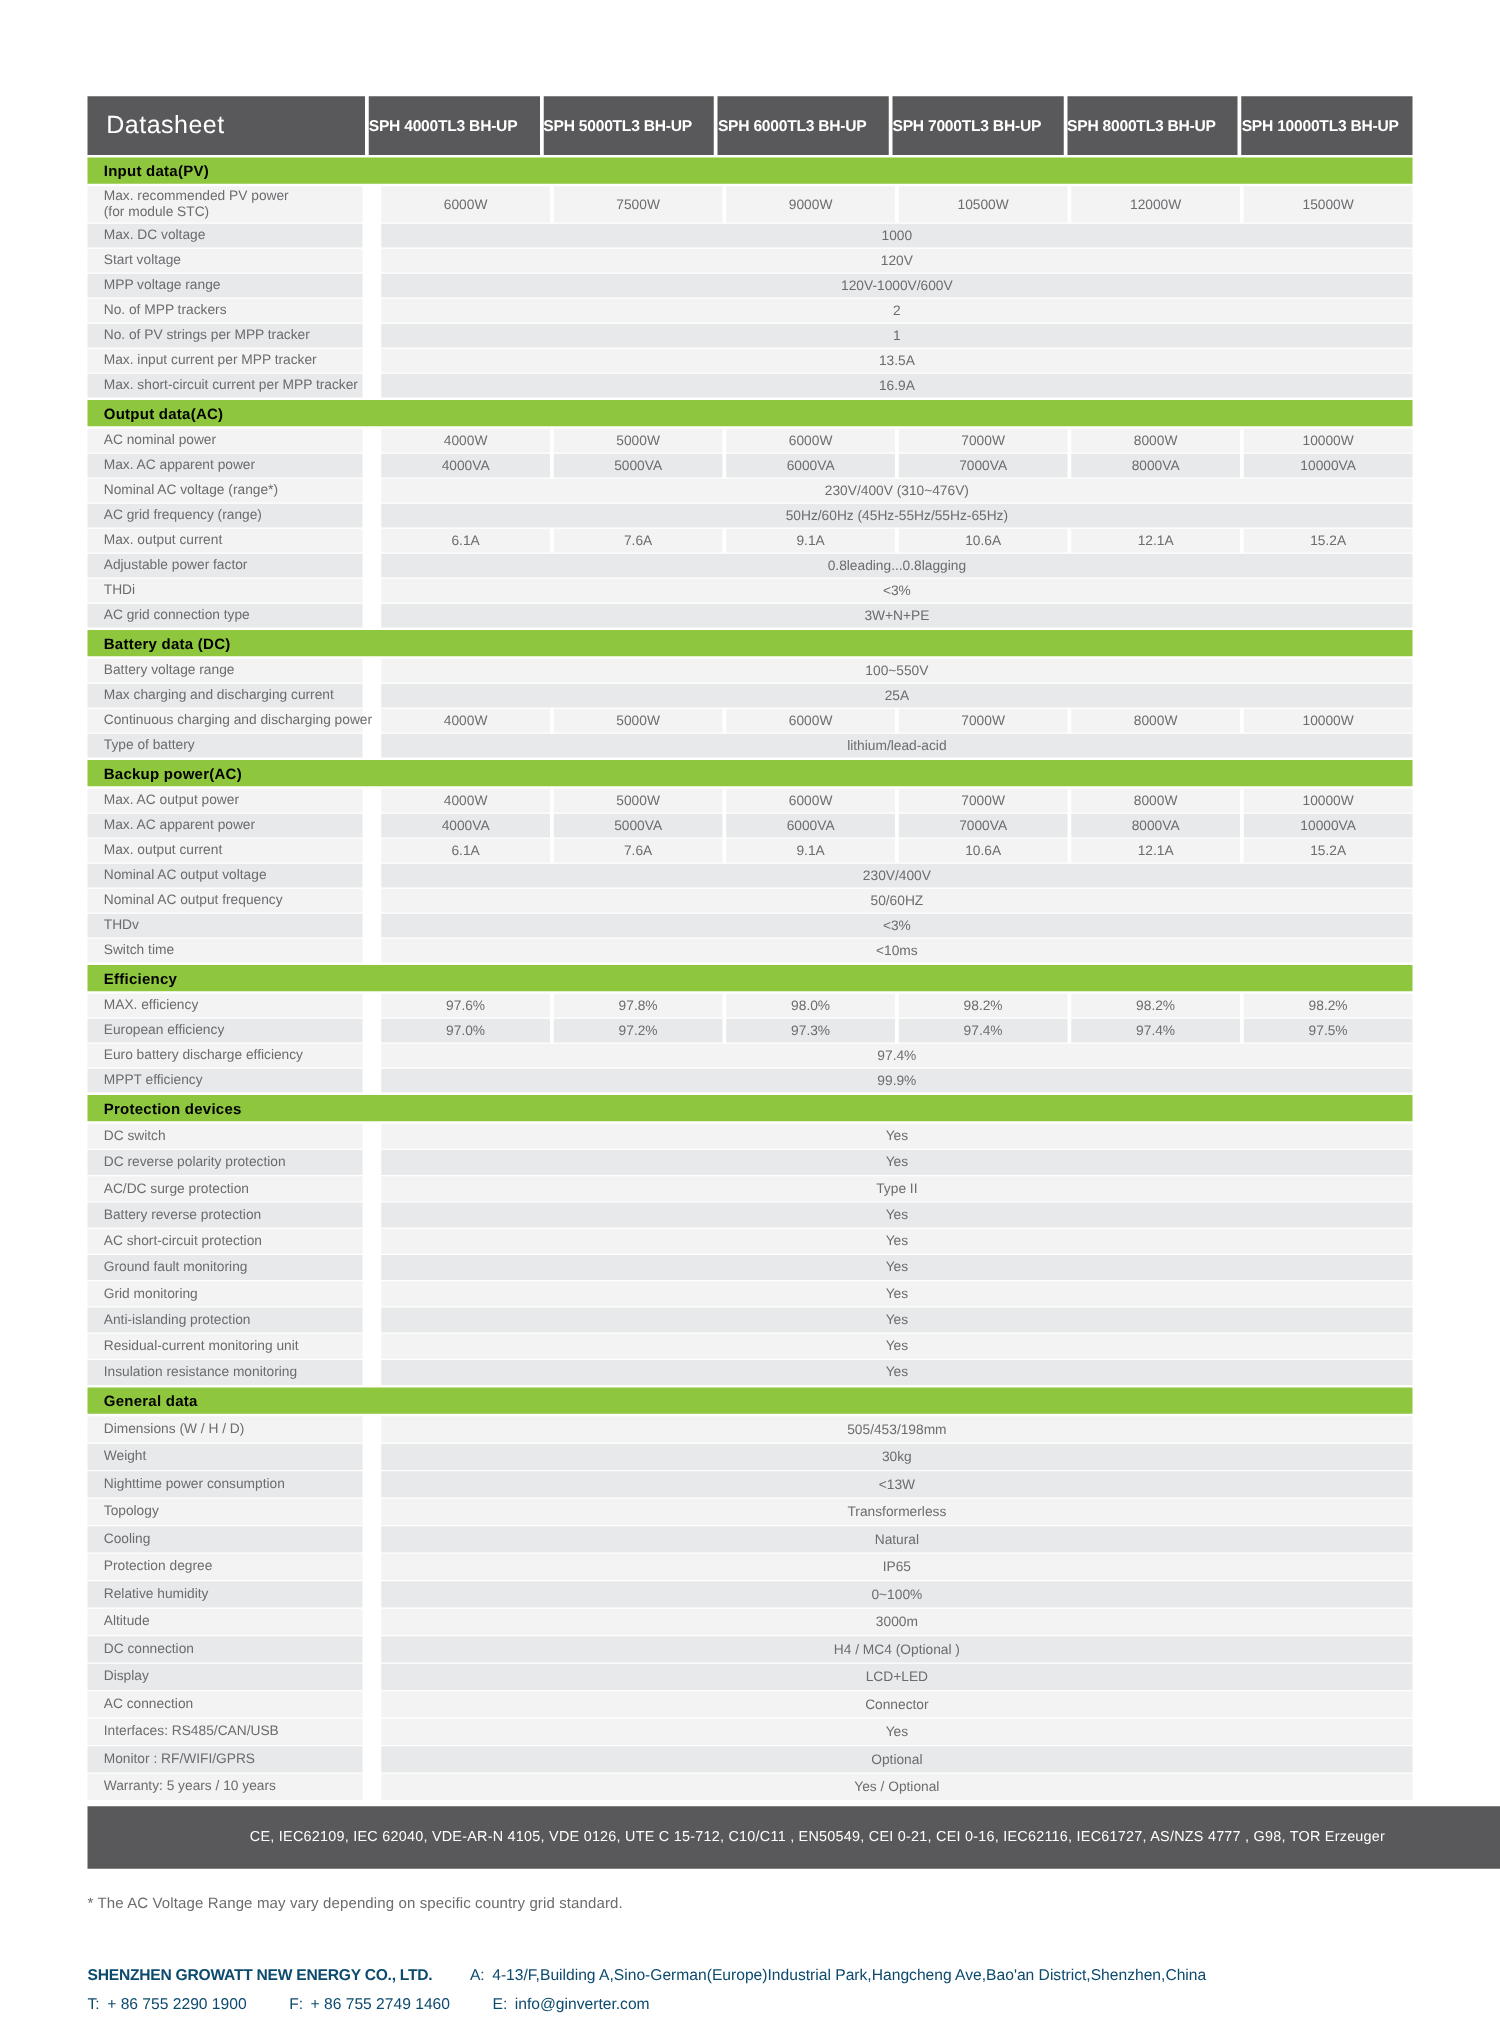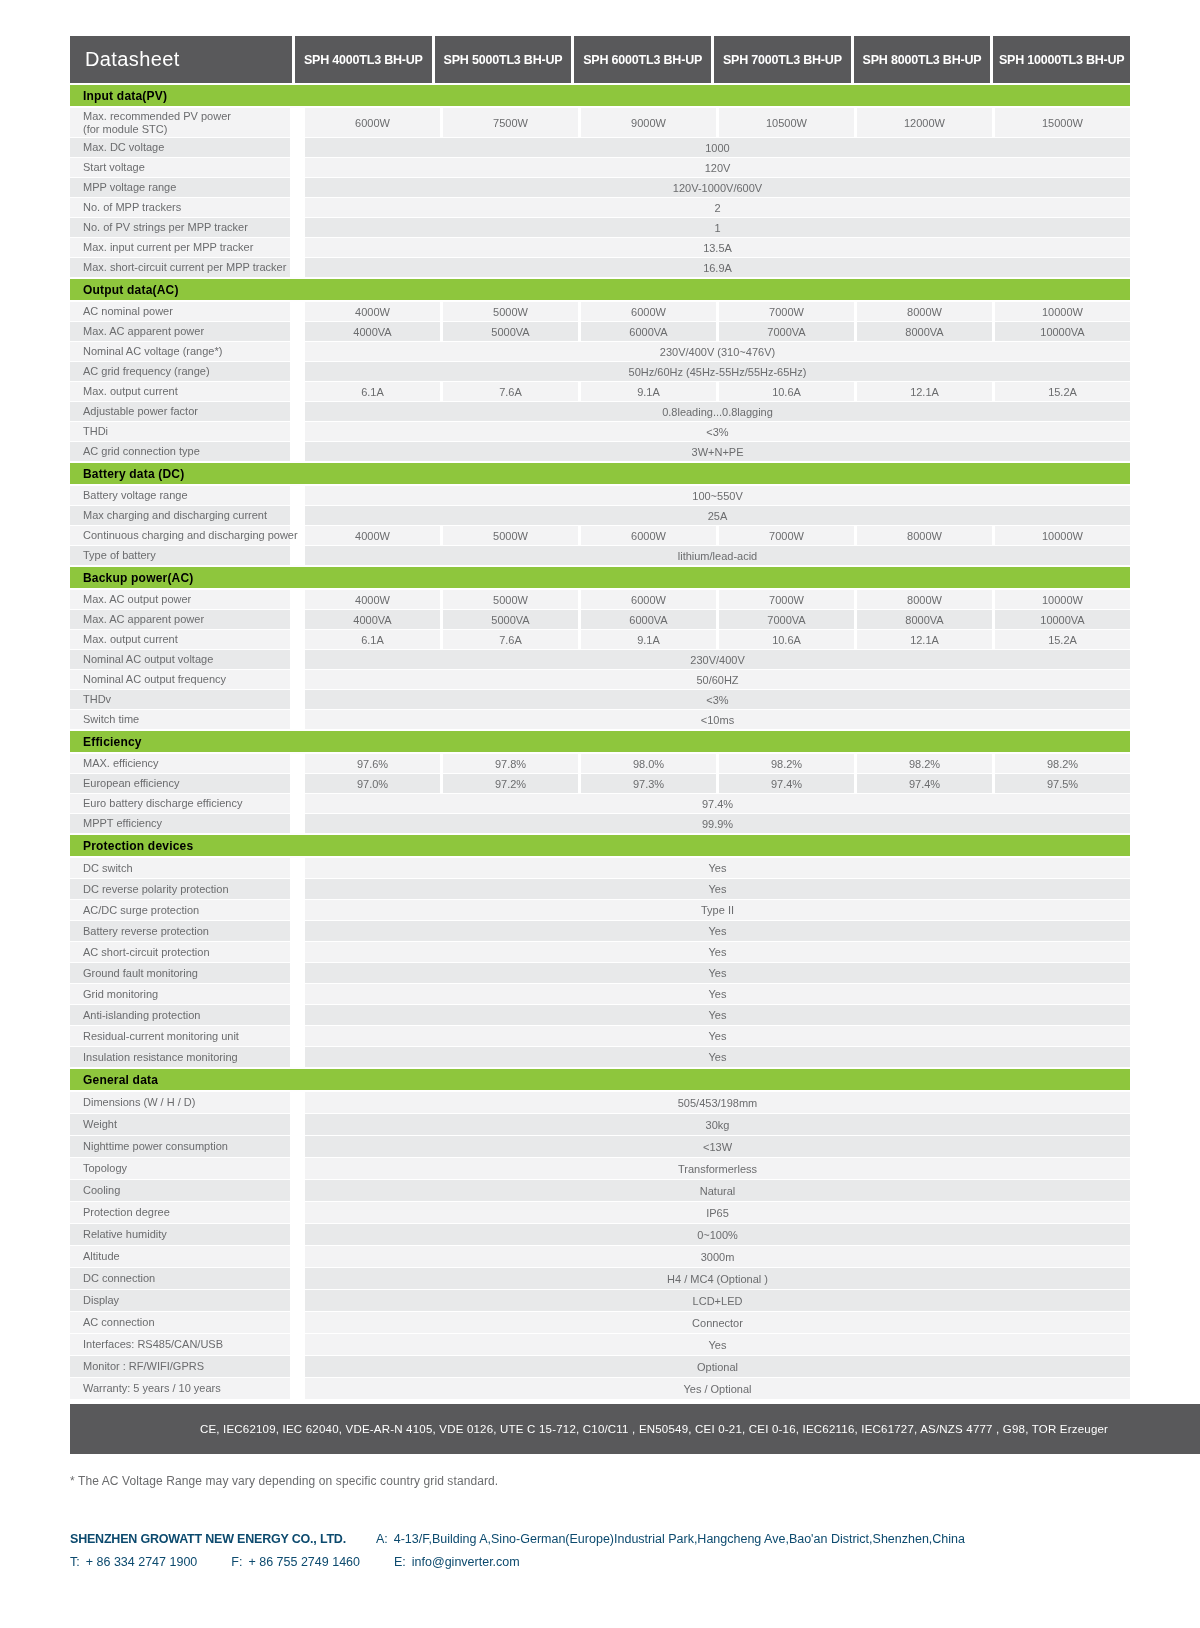--- a/index.html
+++ b/index.html
@@ -2,26 +2,26 @@
 <html style="--green: #8ec63d; --gray: #59595b;"><head>
 <meta charset="utf-8">
 <style>
   html,body{margin:0;padding:0;}
   body{
     width:1200px;height:1628px;background:#ffffff;
     font-family:"Liberation Sans", sans-serif;
     overflow:hidden;
     -webkit-font-smoothing:antialiased;
   }
-  .page{box-sizing:border-box;width:1200px;padding:36px 70px 0 70px;}
+  .page{box-sizing:border-box;width:1200px;padding:77px 70px 0 70px;}
   .table{width:1060px;}
 
   
   .thead{display:flex;gap:3px;height:47px;}
-  .th{background:var(--gray,#59595b);color:#fff;display:flex;align-items:center;justify-content:center;white-space:nowrap;}
+  .th{background:var(--gray,#59595b);color:#fff;display:flex;align-items:center;white-space:nowrap;}
   .title-cell{width:222px;flex:none;justify-content:flex-start;box-sizing:border-box;padding-left:15px;
     font-size:20px;font-weight:400;letter-spacing:.4px;}
   .model-cell{flex:1;font-weight:bold;font-size:12.5px;letter-spacing:-.2px;}
 
   
   .section-bar{height:21px;margin:2px 0;background:var(--green,#8ec63d);color:#000000;
     display:flex;align-items:center;box-sizing:border-box;padding-left:13px;
     font-weight:bold;font-size:12px;letter-spacing:.2px;}
 
   
@@ -510,21 +510,21 @@
 
   <div class="footer">
     <div class="footer-line1">
       <span class="company">SHENZHEN GROWATT NEW ENERGY CO., LTD.</span>
       <span class="addr">
         <span class="flabel">A:</span><span>4-13/F,Building A,Sino-German(Europe)Industrial Park,Hangcheng Ave,Bao'an District,Shenzhen,China</span>
       </span>
     </div>
     <div class="footer-line2">
       <span class="contact">
-        <span class="flabel">T:</span><span>+ 86 334 2747 1900</span>
+        <span class="flabel">T:</span><span>+ 86 755 2290 1900</span>
       </span>
       <span class="contact">
         <span class="flabel">F:</span><span>+ 86 755 2749 1460</span>
       </span>
       <span class="contact">
         <span class="flabel">E:</span><span>info@ginverter.com</span>
       </span>
     </div>
   </div>
 

